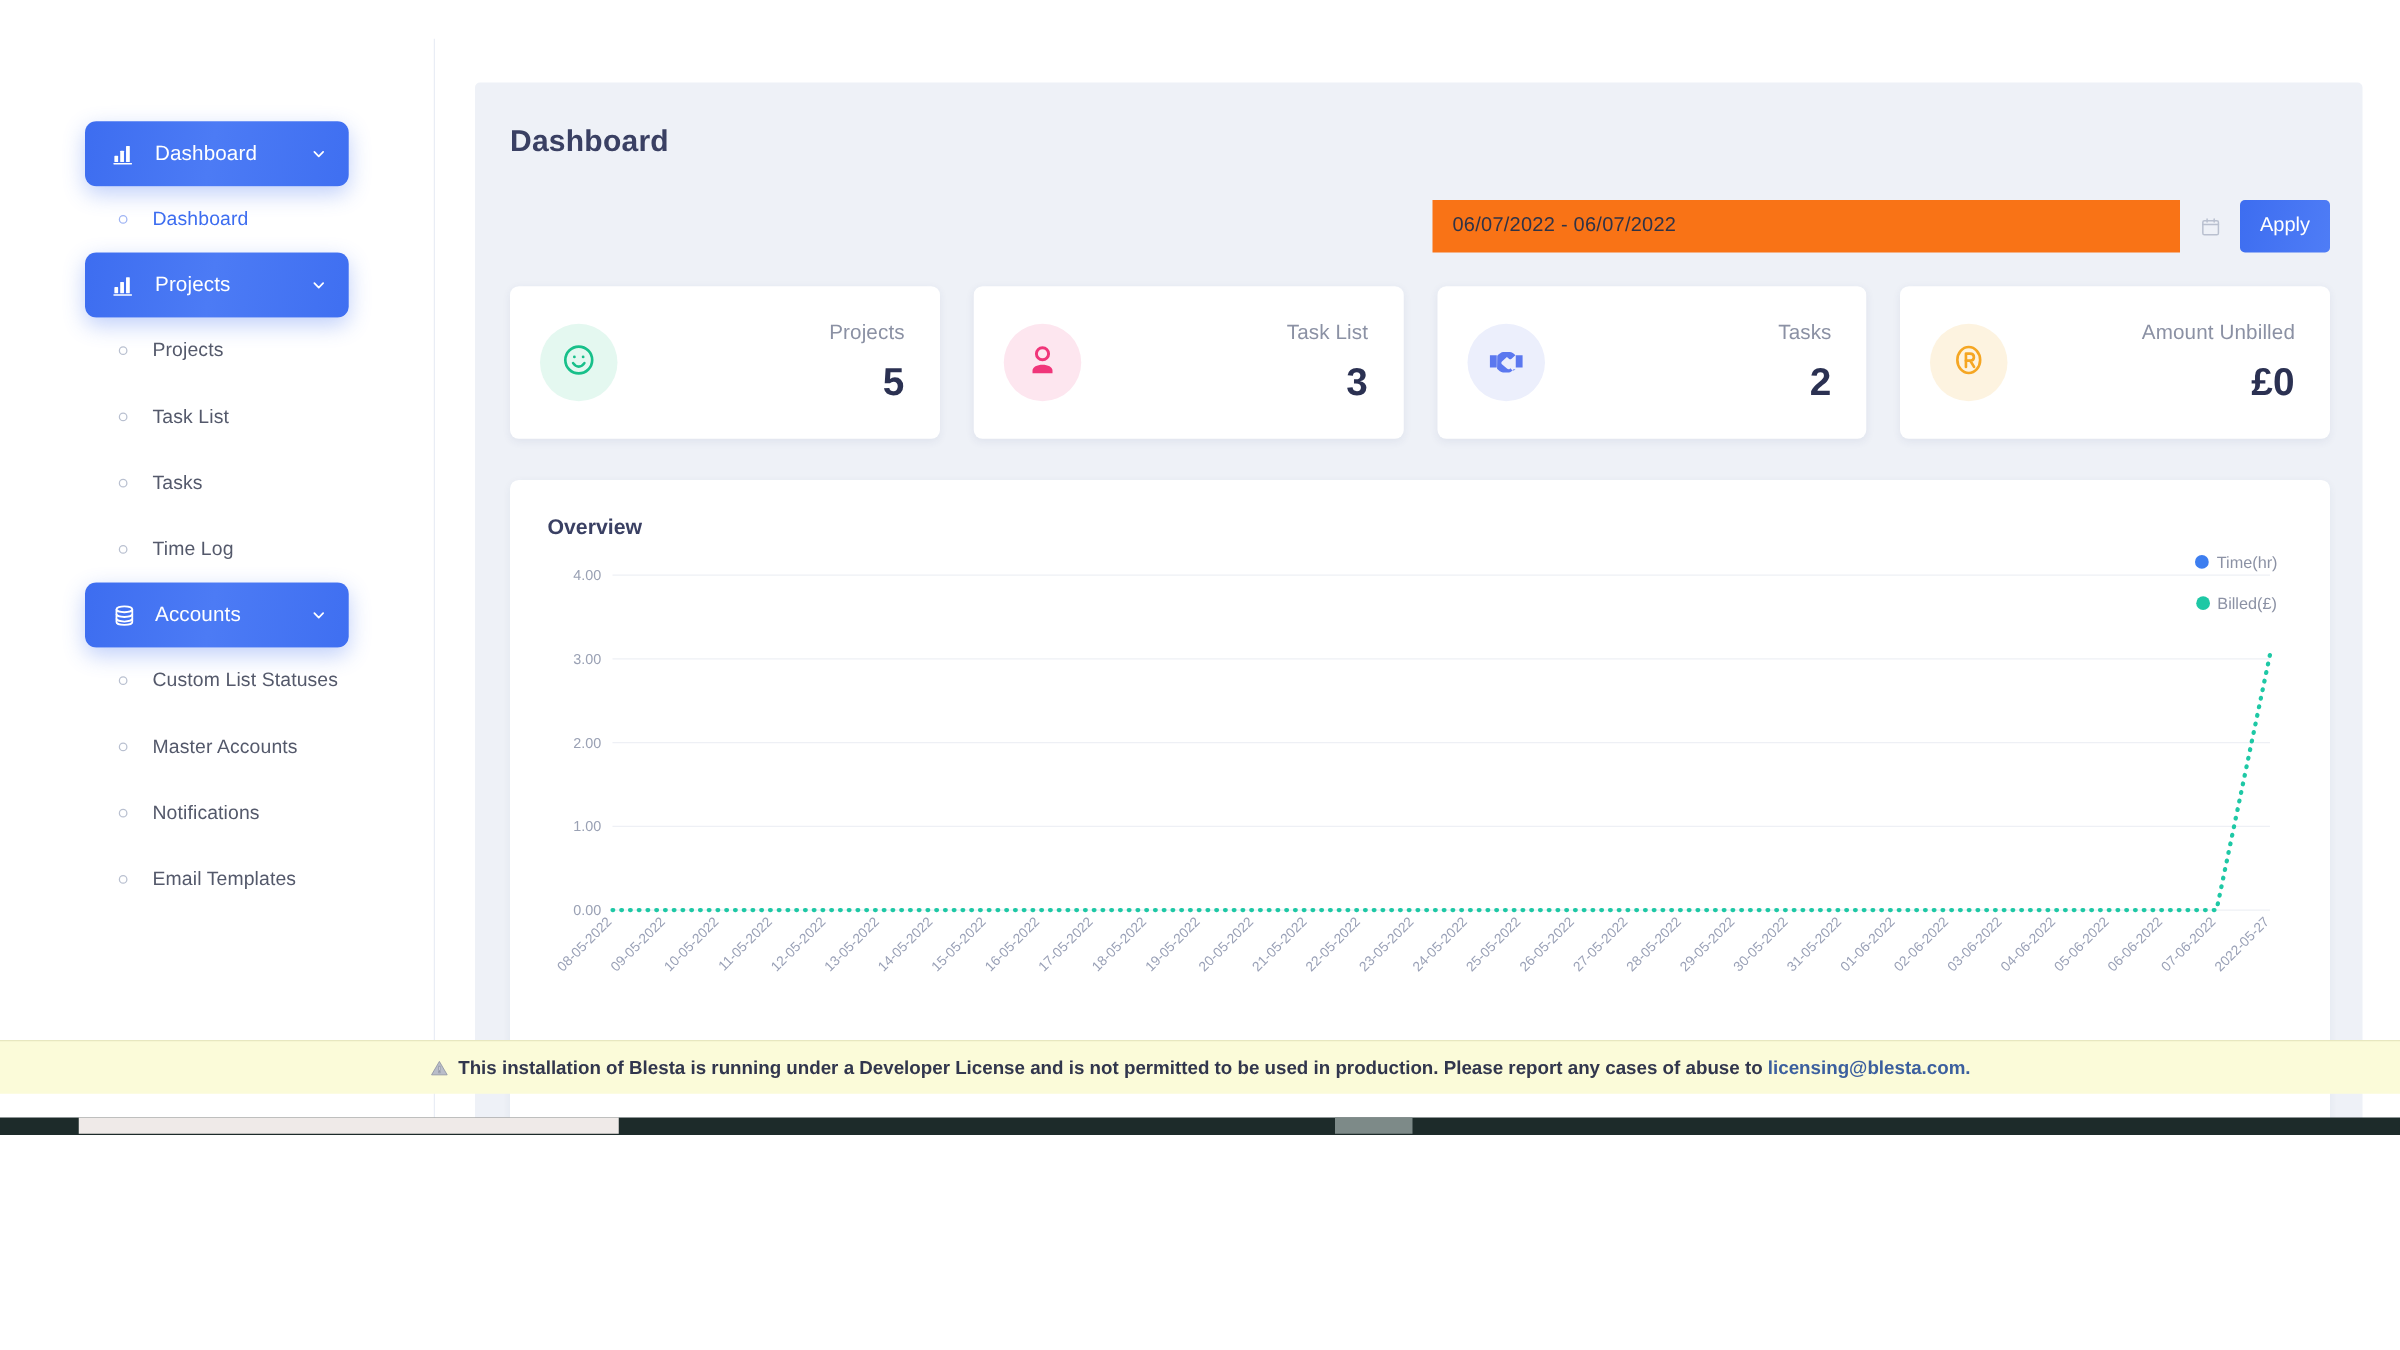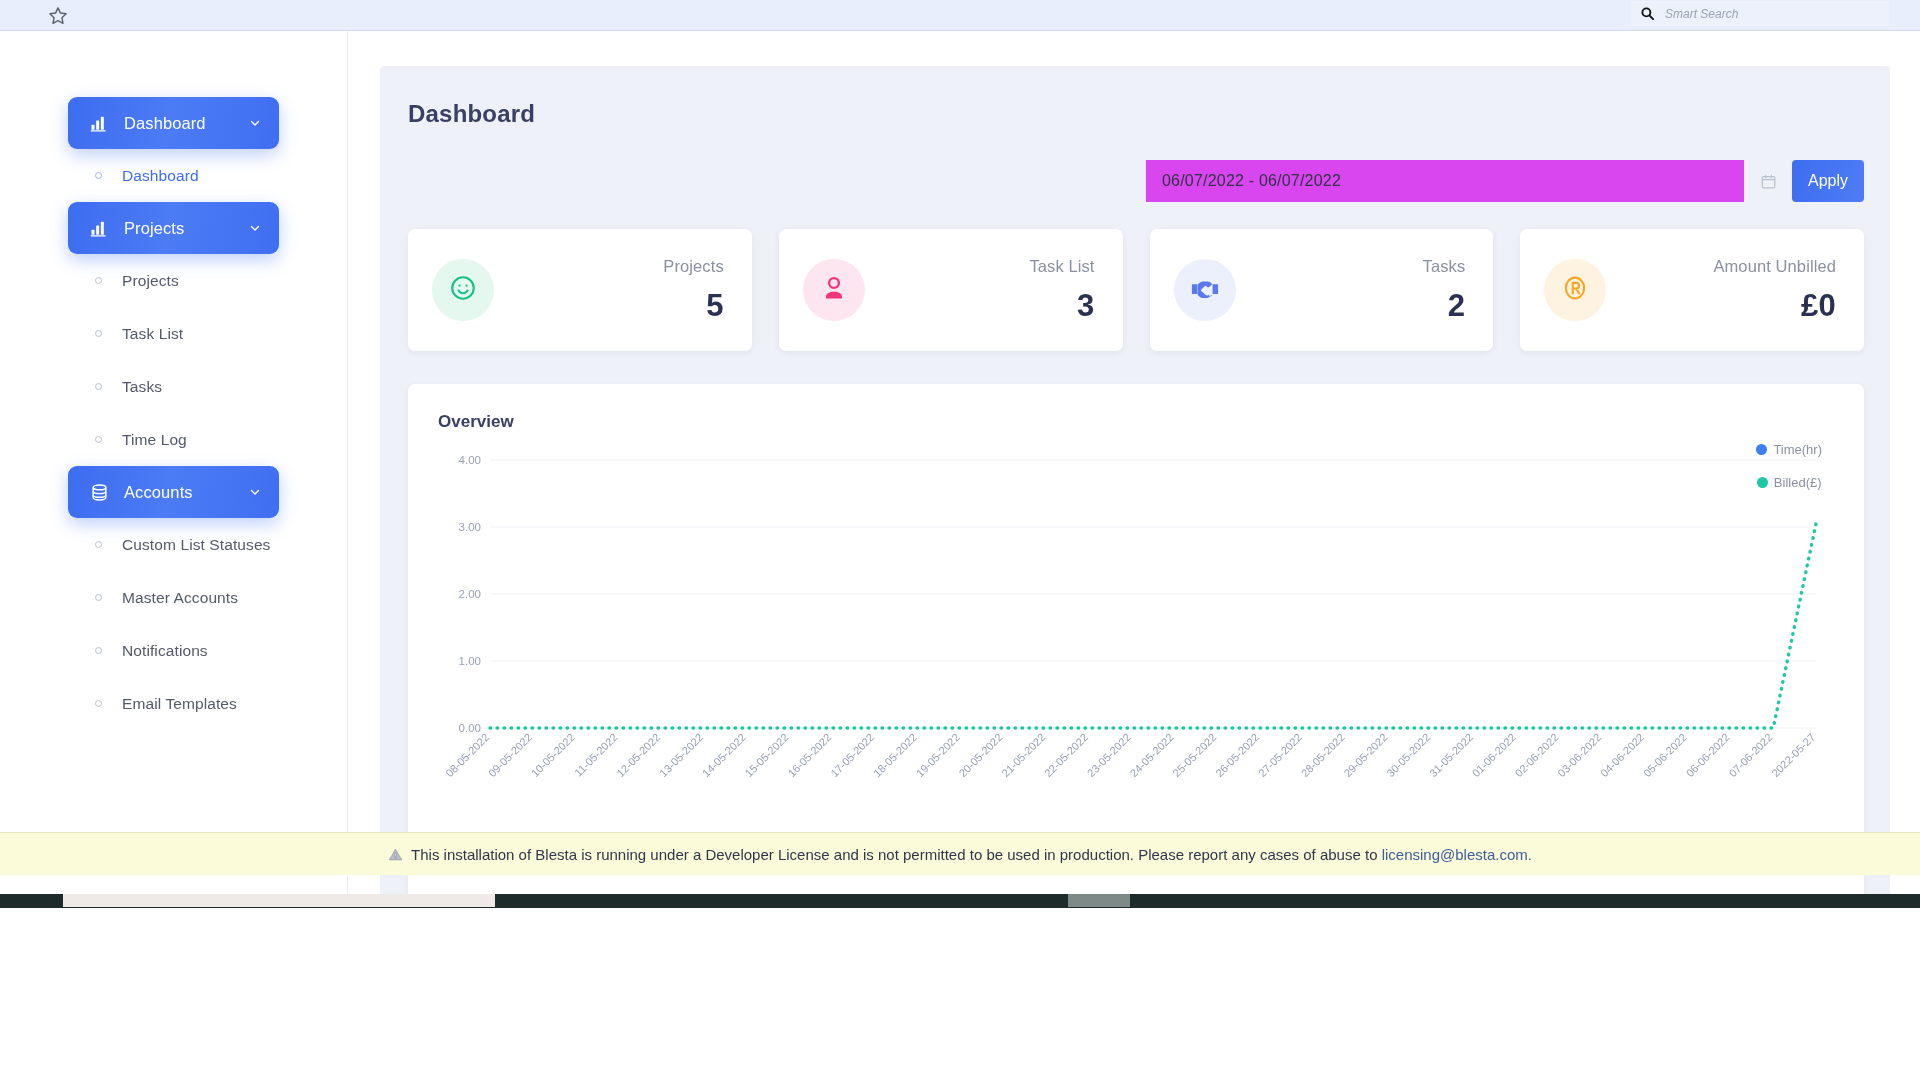--- a/index.html
+++ b/index.html
@@ -149,21 +149,21 @@
     display: flex; justify-content: flex-end;
     margin-bottom: 27px;
   }
   #daterange-wrap {
     display: flex; align-items: stretch;
     height: 42px;
     width: 718px;
   }
   #daterange-input {
     flex: 1 1 auto;
-    background: #d946ef;
+    background: #f97316;
     border: none; outline: none;
     font-family: "Liberation Sans", sans-serif;
     font-size: 16px;
     color: #2f3347;
     padding: 0 16px;
     letter-spacing: .2px;
   }
   #cal-btn {
     width: 48px; flex: 0 0 auto;
     background: #eef1f7;
@@ -250,21 +250,21 @@
     height: 400px;
   }
   #plot svg { display: block; }
 
   
   #notice {
     position: absolute; left: 0; bottom: 33px;
     width: 1920px; height: 43px;
     background: #fbfbd9;
     border-top: 1px solid #e7e7c0;
-    display: flex; align-items: center; justify-content: center;
+    display: flex; align-items: center; justify-content: center; font-weight: bold;
   }
   #notice .warn-ico {
     width: 15px; height: 15px;
     margin-right: 8px;
     display: inline-flex; align-items: center; justify-content: center;
   }
   #notice-text { font-size: 15px; color: #31364d; }
   #notice-email { color: #3b5f9e; }
 
   
@@ -288,38 +288,20 @@
     position: absolute; left: 0; top: 922px;
     width: 1920px; height: 158px;
     background: #ffffff;
   }
 </style>
 </head>
 <body>
 
 <div id="app">
 
-  <div id="topbar">
-
-    <div id="star-btn">
-      <svg width="22" height="22" viewBox="0 0 24 24" fill="none" stroke="#5c6272" stroke-width="1.6" stroke-linejoin="round">
-        <path d="M12 3.2l2.7 5.6 6.1.85-4.45 4.3 1.07 6.05L12 17.15 6.58 20l1.07-6.05L3.2 9.65l6.1-.85z"></path>
-      </svg>
-    </div>
-
-    <div id="searchbox">
-      <span class="mag">
-        <svg width="15" height="15" viewBox="0 0 24 24" fill="none" stroke="#111318" stroke-width="3" stroke-linecap="round">
-          <circle cx="10.2" cy="10.2" r="6.4"></circle>
-          <line x1="15.2" y1="15.2" x2="21" y2="21"></line>
-        </svg>
-      </span>
-      <input id="search-input" type="text" placeholder="Smart Search" style="">
-    </div>
-  </div>
 
   <div id="body-area">
 
     <nav id="sidebar">
 
       <div class="nav-group">
         <span class="g-icon">
           <svg width="20" height="20" viewBox="0 0 24 24" fill="#ffffff">
             <rect x="3" y="14" width="3.6" height="6" rx="0.6"></rect>
             <rect x="8.6" y="9" width="3.6" height="11" rx="0.6"></rect>

